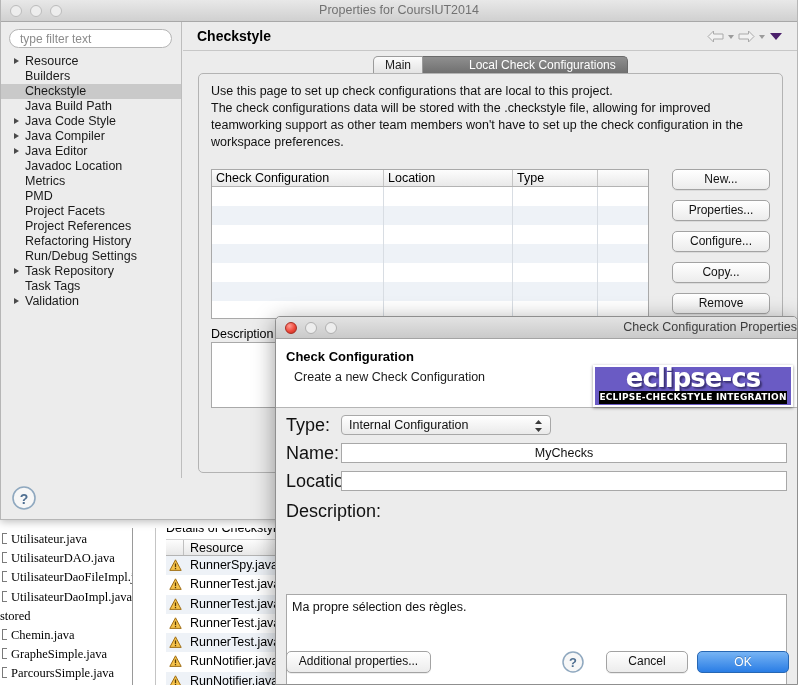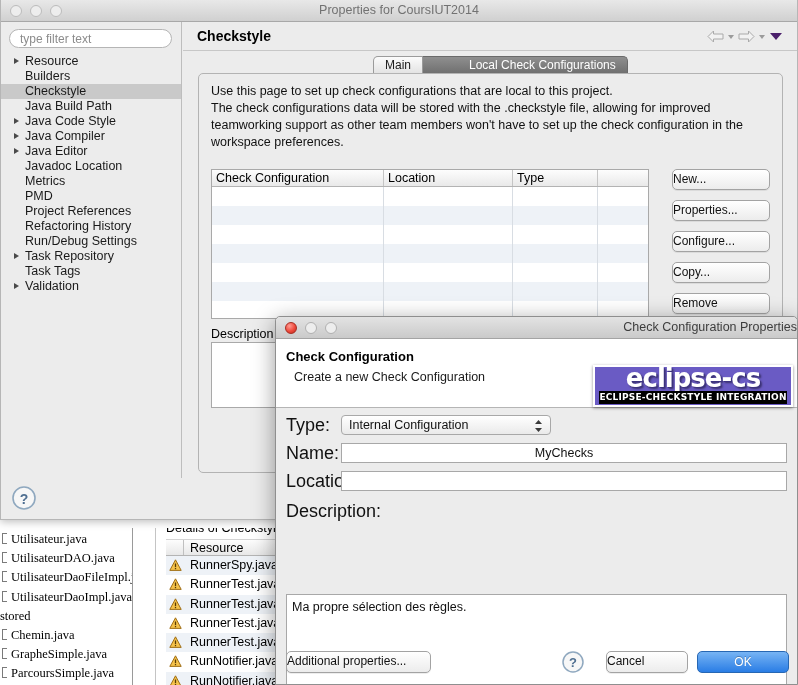--- a/index.html
+++ b/index.html
@@ -173,21 +173,21 @@
   .cfg-row .cc { border-right:1px solid #d8dde3; height:100%; }
 
   
   .side-buttons {
     position:absolute; right:12px; top:95px; width:98px;
   }
   .btn {
     font-family:"Liberation Sans", sans-serif; font-size:12px;
     border:1px solid #a3a3a3; border-radius:5px;
     background:linear-gradient(#ffffff,#ececec);
-    color:#111; height:21px; line-height:19px; text-align:left;
+    color:#111; height:21px; line-height:19px; text-align:center;
     box-shadow:0 1px 0 rgba(0,0,0,.07);
   }
   .side-buttons .btn { width:98px; margin-bottom:10px; }
 
   .desc-label {
     position:absolute; left:12px; top:253px; font-size:12.5px;
   }
   .desc-box {
     position:absolute; left:12px; top:268px; width:438px; height:66px;
     background:#fff; border:1px solid #a9a9a9;
@@ -392,20 +392,21 @@
         <div class="tree-item"><span class="arrow"></span><span class="tlabel">Resource</span></div>
         <div class="tree-item"><span class="tlabel">Builders</span></div>
         <div class="tree-item selected"><span class="tlabel">Checkstyle</span></div>
         <div class="tree-item"><span class="tlabel">Java Build Path</span></div>
         <div class="tree-item"><span class="arrow"></span><span class="tlabel">Java Code Style</span></div>
         <div class="tree-item"><span class="arrow"></span><span class="tlabel">Java Compiler</span></div>
         <div class="tree-item"><span class="arrow"></span><span class="tlabel">Java Editor</span></div>
         <div class="tree-item"><span class="tlabel">Javadoc Location</span></div>
         <div class="tree-item"><span class="tlabel">Metrics</span></div>
         <div class="tree-item"><span class="tlabel">PMD</span></div>
+        <div class="tree-item"><span class="tlabel">Project Facets</span></div>
         <div class="tree-item"><span class="tlabel">Project References</span></div>
         <div class="tree-item"><span class="tlabel">Refactoring History</span></div>
         <div class="tree-item"><span class="tlabel">Run/Debug Settings</span></div>
         <div class="tree-item"><span class="arrow"></span><span class="tlabel">Task Repository</span></div>
         <div class="tree-item"><span class="tlabel">Task Tags</span></div>
         <div class="tree-item"><span class="arrow"></span><span class="tlabel">Validation</span></div>
       </div>
     </div>
 
     <div class="rightpane">

